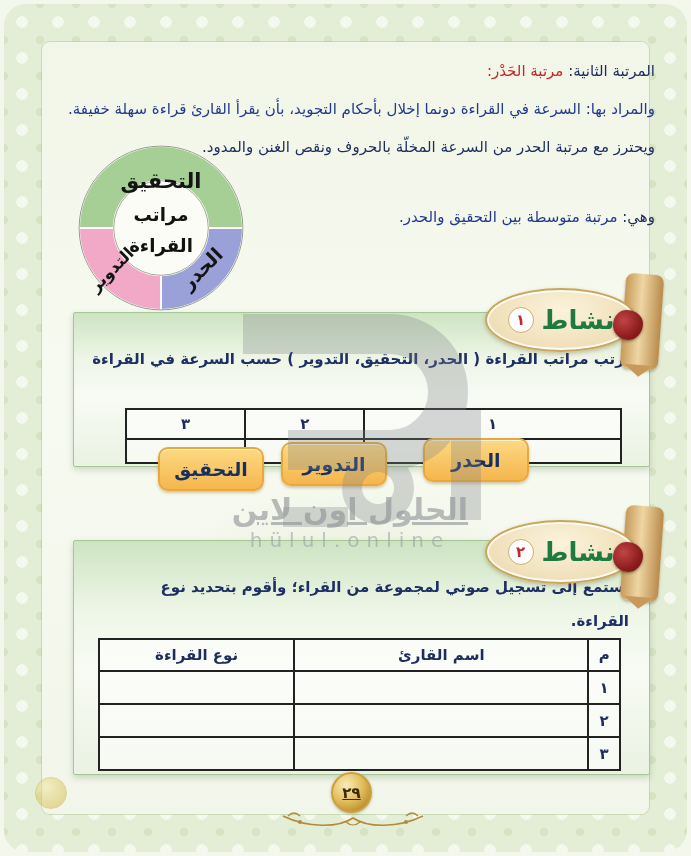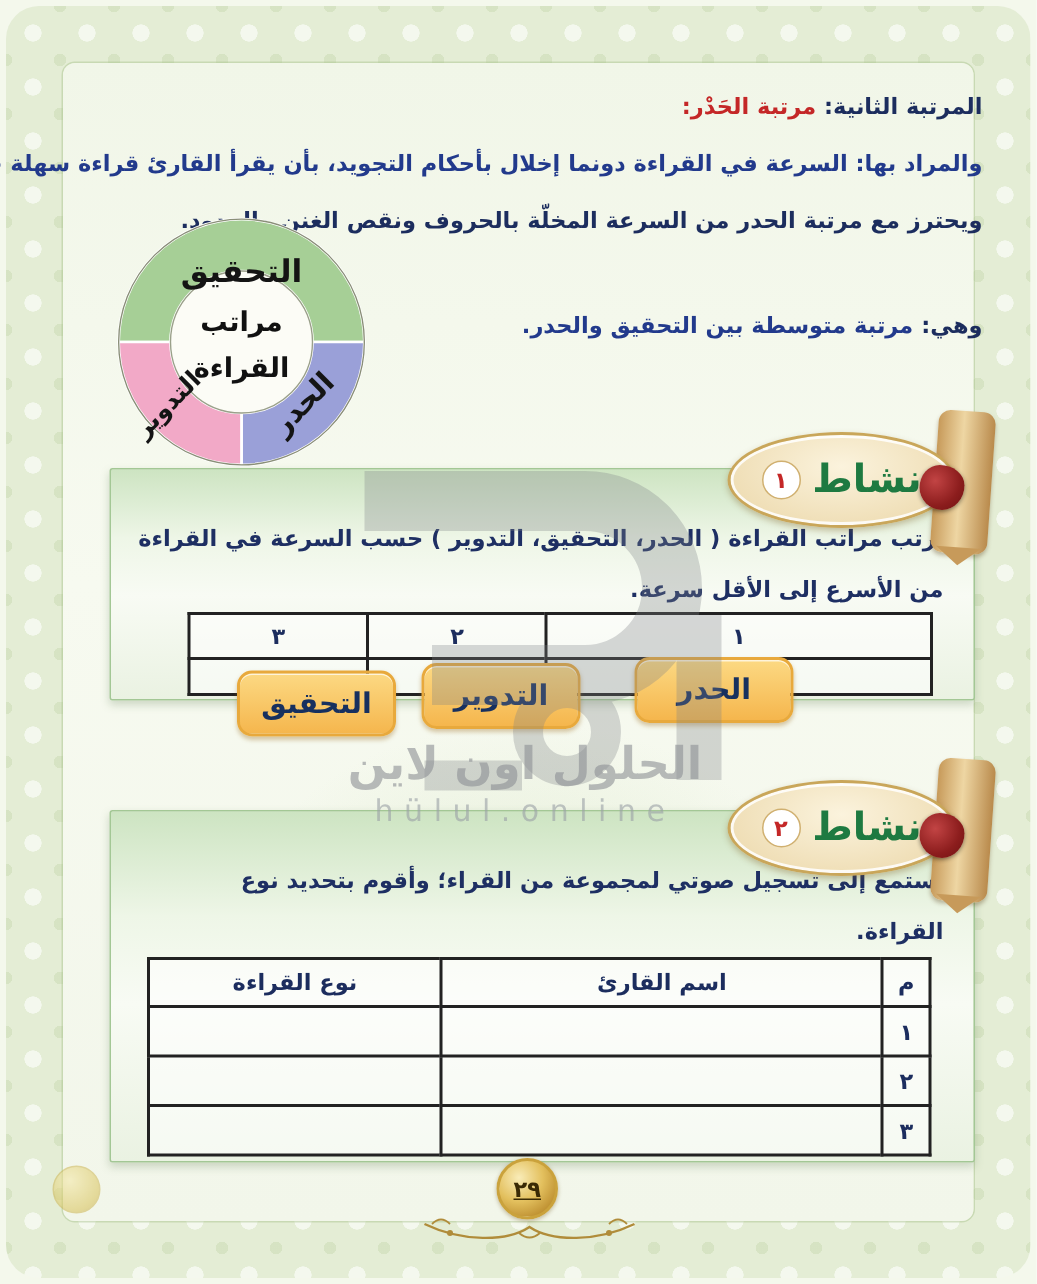--- a/index.html
+++ b/index.html
@@ -11,21 +11,21 @@
       radial-gradient(rgba(255,255,255,.6) 22%, transparent 23%),
       radial-gradient(rgba(183,206,153,.30) 16%, transparent 17%);
     background-size:36px 36px,36px 36px;background-position:0 0,18px 18px;}
   .inner{position:absolute;inset:42px;border-radius:8px;
     background:linear-gradient(180deg,#f1f6e8 0%,#f7faf0 45%,#f2f6ea 100%);
     box-shadow:0 0 0 1px rgba(167,193,137,.45);}
   .medallion{position:absolute;left:150px;top:480px;width:400px;height:300px;border-radius:50%;
     background:radial-gradient(ellipse at center, rgba(205,224,183,.45), transparent 70%);}
   
   .line{position:absolute;right:36px;direction:rtl;text-align:right;white-space:nowrap;
-        font-size:15px;font-weight:700;color:#1c2d5e;}
+        font-size:15px;font-weight:400;color:#1c2d5e;}
   .red{color:#c42727;}
   .blue{color:#223a8c;}
   
   .donut{position:absolute;left:70px;top:137px;width:182px;height:182px;}
   
   .panel{position:absolute;left:73px;width:575px;border:1px solid #a3c795;border-radius:2px;
     background:linear-gradient(180deg,#cde4c2 0%,#eef6e7 30%,#f8fbf4 55%,#eaf2e2 100%);
     box-shadow:0 3px 6px rgba(100,130,90,.28);}
   .panel1{top:312px;height:153px;}
   .panel2{top:540px;height:233px;}
@@ -59,21 +59,21 @@
     background:linear-gradient(180deg,#fcd983,#f5b64d);border:2px solid #e8a93c;
     box-shadow:0 2px 3px rgba(150,100,20,.35),inset 0 1px 0 rgba(255,255,255,.7);
     color:#17305f;font-weight:700;font-size:19px;display:flex;align-items:center;justify-content:center;}
   .badge{position:absolute;left:232px;top:682px;width:124px;height:60px;border-radius:12px;z-index:4;
     background:linear-gradient(180deg,#fcd983,#f5b64d);border:2px solid #e8a93c;
     box-shadow:0 2px 3px rgba(150,100,20,.35),inset 0 1px 0 rgba(255,255,255,.7);
     color:#d42a2a;font-weight:700;font-size:20px;display:flex;align-items:center;justify-content:center;}
   
   .wm-logo{position:absolute;left:228px;top:292px;width:275px;height:235px;opacity:.30;z-index:5;}
   .wm-ar{position:absolute;left:190px;top:492px;width:320px;text-align:center;direction:rtl;
-    font-size:30px;font-weight:700;color:#8d9095;opacity:.6;z-index:5;}
+    font-size:30px;font-weight:700;color:#8d9095;opacity:.6;z-index:5;text-decoration:underline;}
   .wm-en{position:absolute;left:190px;top:528px;width:320px;text-align:center;
     font-size:20px;letter-spacing:7px;color:#9aa0a6;opacity:.6;z-index:5;}
   
   .page-num{position:absolute;left:331px;top:772px;width:37px;height:37px;border-radius:50%;
     background:radial-gradient(circle at 35% 30%,#f9ecb8,#e3c05e 45%,#b8882a 85%);
     border:2px solid #caa23c;box-shadow:0 1px 3px rgba(110,80,20,.4);
     display:flex;align-items:center;justify-content:center;
     font-size:15px;font-weight:700;color:#3a2a05;z-index:3;text-decoration:underline;}
   .flourish{position:absolute;left:278px;top:806px;width:150px;height:26px;z-index:2;}
   .coin{position:absolute;left:35px;top:777px;width:30px;height:30px;border-radius:50%;
@@ -109,21 +109,20 @@
   <div class="panel panel1"></div>
   <div class="banner" style="top:274px">
     <div class="ribbon"></div>
     <div class="ellipse">
       <span class="banner-title">نشاط</span>
       <span class="num-circle">١</span>
     </div>
     <div class="seal"></div>
   </div>
   <div class="prompt" style="top:350px">أرتب مراتب القراءة ( الحدر، التحقيق، التدوير ) حسب السرعة في القراءة</div>
-  <div class="prompt" style="top:384px">من الأسرع إلى الأقل سرعة.</div>
 
   <table class="tbl" style="left:125px;top:408px;width:497px">
     <tbody>
         <tr>
       <th style="width:259px;height:28px">١</th>
       <th style="width:119px">٢</th>
       <th style="width:119px">٣</th>
     </tr>
     <tr>
       <td style="height:22px"></td>

